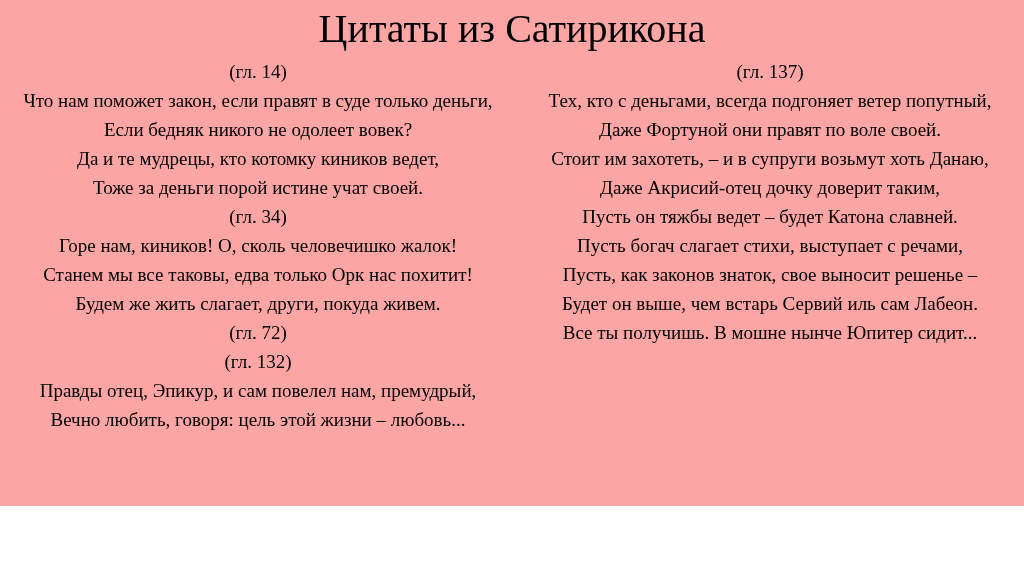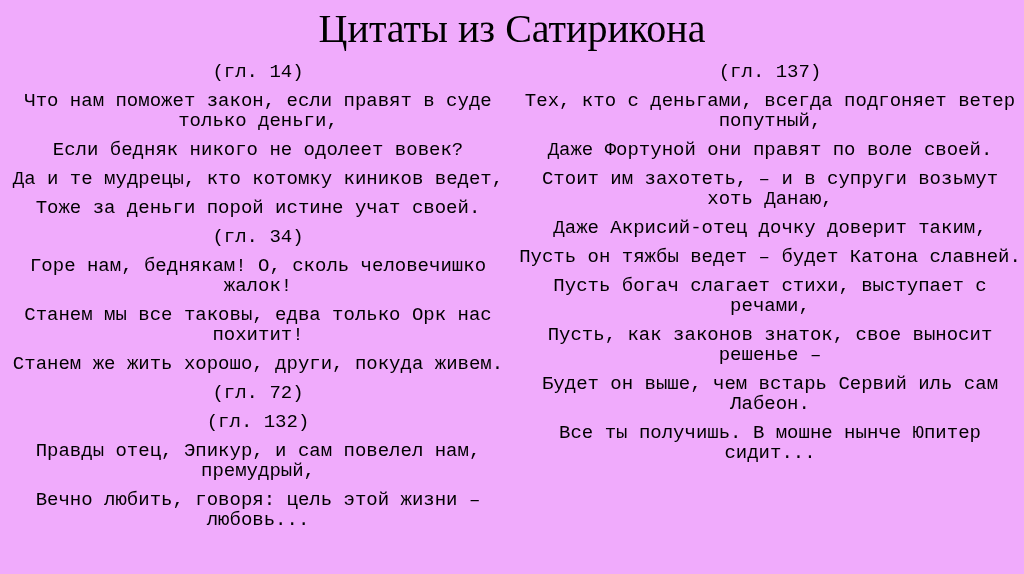--- a/index.html
+++ b/index.html
@@ -5,39 +5,38 @@
   html, body {
     margin: 0;
     padding: 0;
     background: #ffffff;
     color: #000000;
     font-family: "Liberation Serif", "DejaVu Serif", serif;
   }
   .slide {
     position: relative;
     width: 1024px;
-    height: 574px;
-    background: #f0abfc;
+    height: 506px;
+    background: #fca5a5;
     overflow: hidden;
   }
   .title {
     margin: 0;
     padding-top: 6px;
     text-align: center;
     font-size: 40px;
     line-height: 46px;
     font-weight: normal;
   }
   .columns {
     display: flex;
     padding-top: 10px;
   }
   .column {
     box-sizing: border-box;
-    font-family: Liberation Mono, monospace;
   }
   .column-left  { width: 516px; padding: 0 2px; }
   .column-right { width: 508px; padding: 0 2px; }
   .chapter-heading,
   .quote-line {
     margin: 0 0 9px 0;
     text-align: center;
     font-size: 19px;
     line-height: 20px;
   }
@@ -56,23 +55,23 @@
       <div>
         <p class="chapter-heading">(гл. 14)</p>
         <p class="quote-line">Что нам поможет закон, если правят в суде только деньги,</p>
         <p class="quote-line">Если бедняк никого не одолеет вовек?</p>
         <p class="quote-line">Да и те мудрецы, кто котомку киников ведет,</p>
         <p class="quote-line">Тоже за деньги порой истине учат своей.</p>
       </div>
 
       <div>
         <p class="chapter-heading">(гл. 34)</p>
-        <p class="quote-line">Горе нам, беднякам! О, сколь человечишко жалок!</p>
+        <p class="quote-line">Горе нам, киников! О, сколь человечишко жалок!</p>
         <p class="quote-line">Станем мы все таковы, едва только Орк нас похитит!</p>
-        <p class="quote-line">Станем же жить хорошо, други, покуда живем.</p>
+        <p class="quote-line">Будем же жить слагает, други, покуда живем.</p>
       </div>
 
       <div>
         <p class="chapter-heading">(гл. 72)</p>
       </div>
 
       <div>
         <p class="chapter-heading">(гл. 132)</p>
         <p class="quote-line">Правды отец, Эпикур, и сам повелел нам, премудрый,</p>
         <p class="quote-line">Вечно любить, говоря: цель этой жизни – любовь...</p>

